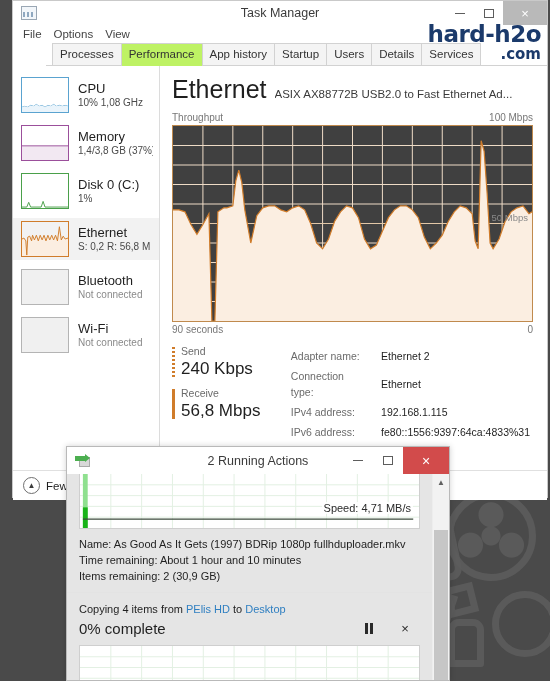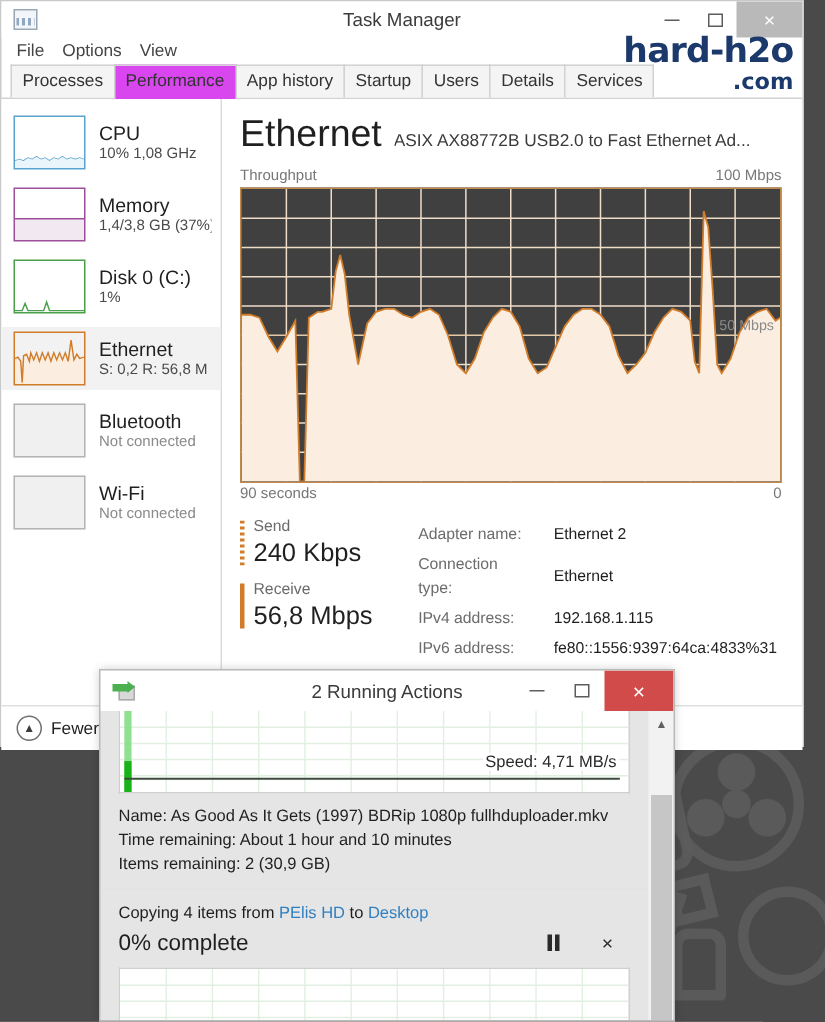--- a/index.html
+++ b/index.html
@@ -70,21 +70,21 @@
   .wall-mic {
     width: 14px; height: 30px;
     right: 150px; bottom: 72px;
     border-radius: 7px;
     transform: rotate(34deg);
   }
 
   
   #taskmgr {
     position: absolute;
-    left: 0; top: 0;
+    left: 12px; top: 0;
     width: 536px;
     height: 498px;
     background: #ffffff;
     border: 1px solid #c9c9c9;
     box-sizing: border-box;
   }
   .tm-titlebar {
     height: 24px;
     background: #ffffff;
     display: flex;
@@ -171,33 +171,34 @@
   }
 
   .tm-tabs {
     display: flex;
     align-items: flex-start;
     padding-left: 6px;
     height: 22px;
     border-bottom: 1px solid #d2d2d2;
     position: relative;
     z-index: 2;
+    margin-left: 33px;
   }
   .tm-tab {
     font-size: 11.5px;
     color: #333;
     padding: 3px 7px 4px 7px;
     border: 1px solid #d2d2d2;
     border-bottom: none;
     background: #f4f4f4;
     margin-right: -1px;
     line-height: 14px;
   }
   .tm-tab.active {
-    background: #d946ef;
+    background: #bef264;
     position: relative;
     z-index: 3;
     margin-bottom: -1px;
     padding-bottom: 5px;
   }
 
   
   .tm-body {
     display: flex;
     height: 434px;

